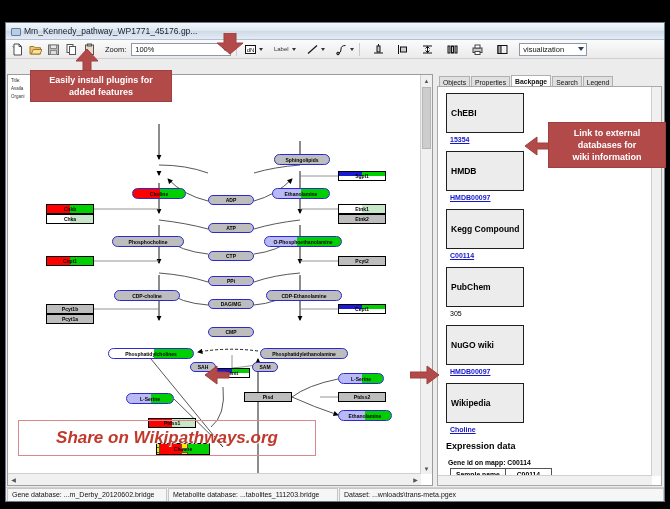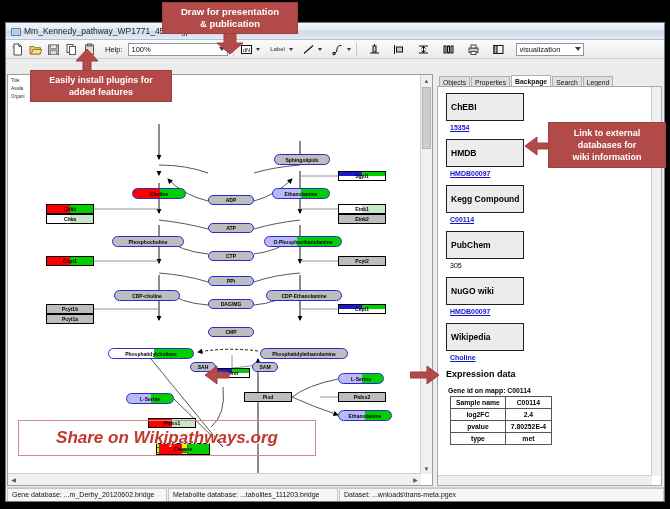--- a/index.html
+++ b/index.html
@@ -49,21 +49,21 @@
 
   
   .side{flex:1 1 auto;background:#ececec;margin:1px 1px 1px 2px;display:flex;flex-direction:column;min-width:0;}
   .tabs{display:flex;align-items:flex-end;height:12px;padding-left:4px;gap:1px;}
   .tab{font-size:6.8px;color:#111;background:#e0e0e0;border:1px solid #b0b0b0;border-bottom:none;
        padding:1px 3px 0;line-height:9px;height:10px;box-sizing:border-box;white-space:nowrap;}
   .tab.active{background:#fff;font-weight:bold;height:12px;position:relative;top:1px;}
   .panel{flex:1 1 auto;background:#fff;border:1px solid #a9a9a9;margin:0 1px 0 2px;position:relative;overflow:hidden;}
   .panel-inner{position:absolute;left:0;top:0;right:9px;bottom:9px;overflow:hidden;padding:6px 0 0 8px;box-sizing:border-box;}
   .bp-head{display:inline-block;min-width:78px;background:#ececec;border:1px solid #1f1f1f;
-           font-size:8.5px;font-weight:bold;color:#000;padding:8px 4px;margin-bottom:3px;box-sizing:border-box;}
+           font-size:8.5px;font-weight:bold;color:#000;padding:14px 4px;margin-bottom:3px;box-sizing:border-box;}
   .bp-link{font-size:7px;color:#1414c8;text-decoration:underline;font-weight:bold;margin:0 0 8px 4px;display:block;}
   .bp-val{font-size:7px;color:#000;margin:0 0 8px 4px;display:block;}
   .bp-title{font-size:9px;font-weight:bold;color:#000;margin:2px 0 8px 0;}
   .bp-sub{font-size:6.8px;color:#000;margin:0 0 2px 2px;font-weight:bold;}
   .dtable{border-collapse:collapse;margin-left:4px;}
   .dtable td{border:1px solid #555;font-size:6.8px;color:#000;text-align:center;padding:2px 5px;
              font-weight:bold;background:#fff;white-space:nowrap;}
   .panel-sbv{position:absolute;right:0;top:0;bottom:9px;width:9px;background:#f0f0f0;border-left:1px solid #d0d0d0;}
   .panel-sbh{position:absolute;left:0;right:9px;bottom:0;height:9px;background:#f0f0f0;border-top:1px solid #d0d0d0;}
 
@@ -130,21 +130,21 @@
             <rect x="4.5" y="3.5" width="6" height="8" fill="#fff" stroke="#555"></rect>
           </svg>
         </span>
       <span class="tb">
           <svg width="13" height="13" viewBox="0 0 13 13">
             <rect x="2.5" y="2" width="8" height="9.5" fill="#e8dcc8" stroke="#555"></rect>
             <rect x="4.5" y="1" width="4" height="2" fill="#bbb" stroke="#555"></rect>
           </svg>
         </span>
 
-      <span class="zoom-label">Help:</span>
+      <span class="zoom-label">Zoom:</span>
       <span class="combo" style="width:100px">
         <span class="cv">100%</span>
         <span class="caret"></span>
       </span>
 
       <span class="tb-sep"></span>
 
       <span class="tbgrp">
         <span class="tb">
             <svg width="13" height="13" viewBox="0 0 13 13">
@@ -482,24 +482,20 @@
       </div>
     </div>
 
     <div class="statusbar">
       <span class="status-cell" style="flex:0 0 160px">Gene database:  ...m_Derby_20120602.bridge</span>
       <span class="status-cell" style="flex:0 0 170px">Metabolite database: ...tabolites_111203.bridge</span>
       <span class="status-cell" style="flex:1 1 auto">Dataset:  ...wnloads\trans-meta.pgex</span>
     </div>
   </div>
 
-  <div class="callout" style="left:162px;top:2px;width:136px;height:32px;font-size:9.5px;flex-direction:column">
-    <span>Draw for presentation</span>
-    <span>&amp; publication</span>
-  </div>
   <svg class="arrow" style="left:214px;top:33px;width:32px;height:22px" viewBox="0 0 32 22">
     <path d="M10 0 h12 v10 h7 L16 21 L3 10 h7 z" fill="#b34a4a" stroke="#a03f3f"></path>
   </svg>
 
   <div class="callout" style="left:30px;top:70px;width:142px;height:32px;font-size:9px;flex-direction:column">
     <span>Easily install plugins for</span>
     <span>added features</span>
   </div>
   <svg class="arrow" style="left:74px;top:48px;width:26px;height:24px" viewBox="0 0 26 24">
     <path d="M13 1 L24 13 h-7 v10 H9 V13 H2 z" fill="#b34a4a" stroke="#a03f3f"></path>

